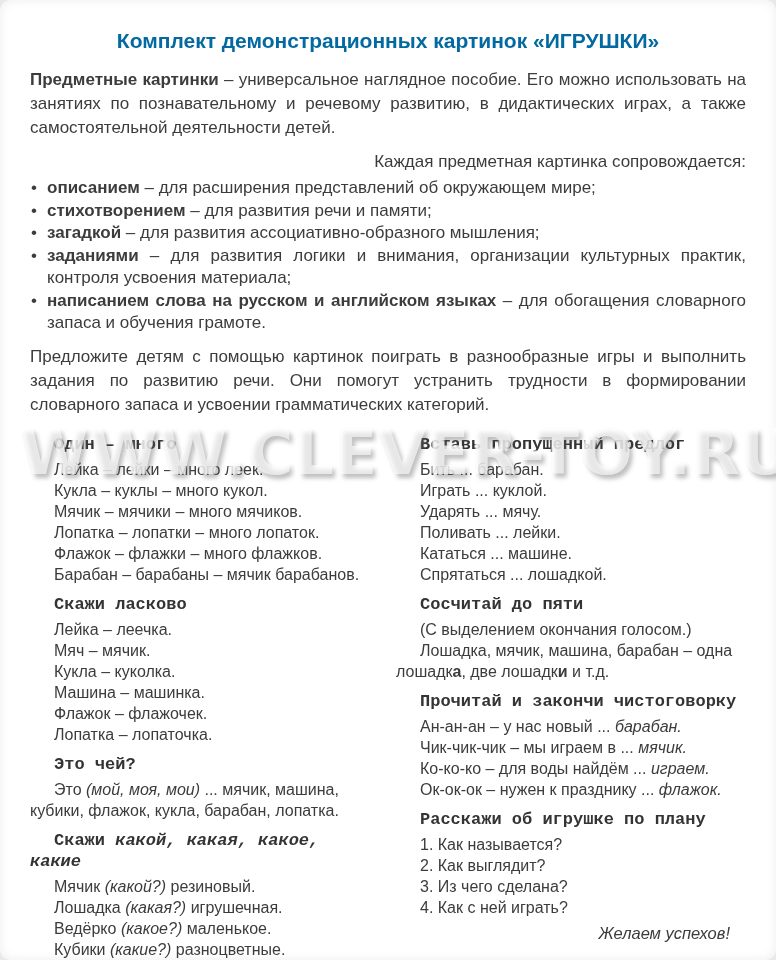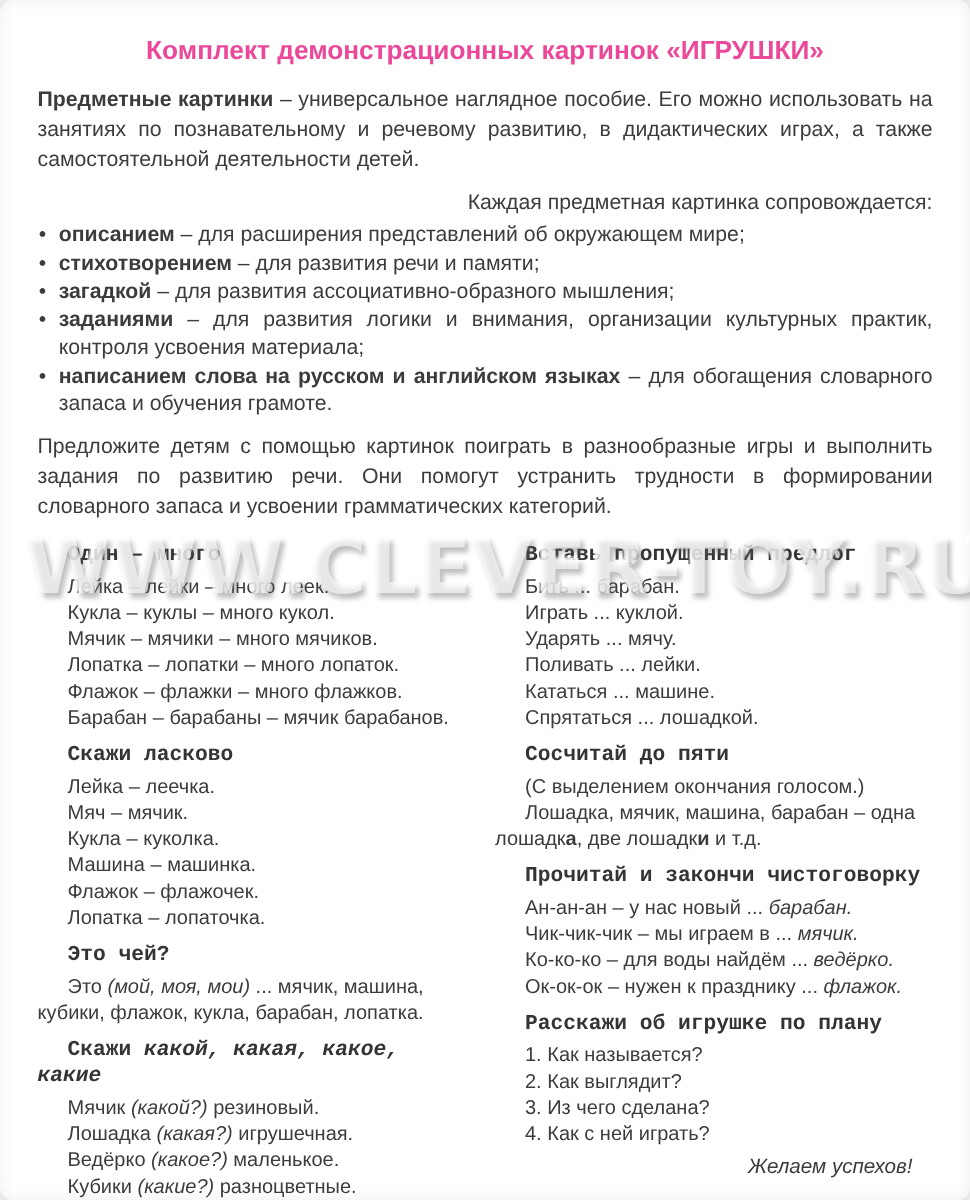--- a/index.html
+++ b/index.html
@@ -2,21 +2,21 @@
 <html><head>
 <meta charset="utf-8">
 <style>
   html,body{margin:0;padding:0;}
   body{background:#e9e9e9;font-family:"Liberation Sans","DejaVu Sans",sans-serif;}
   .page{
     position:relative;width:776px;height:960px;margin:0 auto;background:#ffffff;
     border-radius:10px;box-shadow:inset 0 0 12px rgba(0,0,0,.07);
     padding:24px 30px 0;box-sizing:border-box;color:#3c3c3c;overflow:hidden;
   }
-  h1.title{margin:4px 0 14px;font-size:21px;line-height:26px;text-align:center;color:#ec4899;font-weight:bold;}
+  h1.title{margin:4px 0 14px;font-size:21px;line-height:26px;text-align:center;color:#0369a1;font-weight:bold;}
   .intro p{margin:0 0 10px;font-size:17px;line-height:24px;text-align:justify;}
   .intro p.plain{text-align:right;margin-bottom:3px;}
   ul.bullets{list-style:none;margin:0 0 10px;padding:0;}
   ul.bullets li{position:relative;padding-left:17px;font-size:17px;line-height:22.5px;text-align:justify;}
   ul.bullets .marker{position:absolute;left:1px;top:0;}
   p.lead{margin:2px 0 8px;font-size:17px;line-height:24px;text-align:justify;}
   .columns{display:grid;grid-template-columns:348px 1fr;column-gap:18px;}
   .col h3{margin:9px 0 4px;font-size:17px;line-height:21px;text-indent:24px;color:#343434;font-weight:bold;font-family:Liberation Mono, monospace;}
   .col p{margin:0;font-size:16px;line-height:21px;text-indent:24px;}
   .col p.align-right{text-align:right;text-indent:0;margin-top:5px;padding-right:16px;font-size:16.5px;}
@@ -89,21 +89,21 @@
         <p><span class="s-r">Ударять ... мячу.</span></p>
         <p><span class="s-r">Поливать ... лейки.</span></p>
         <p><span class="s-r">Кататься ... машине.</span></p>
         <p><span class="s-r">Спрятаться ... лошадкой.</span></p>
         <h3><span class="s-b">Сосчитай до пяти</span></h3>
         <p><span class="s-r">(С выделением окончания голосом.)</span></p>
         <p><span class="s-r">Лошадка, мячик, машина, барабан – одна лошадк</span><span class="s-b">а</span><span class="s-r">, две лошадк</span><span class="s-b">и</span><span class="s-r"> и т.д.</span></p>
         <h3><span class="s-b">Прочитай и закончи чистоговорку</span></h3>
         <p><span class="s-r">Ан-ан-ан – у нас новый ... </span><span class="s-i">барабан.</span></p>
         <p><span class="s-r">Чик-чик-чик – мы играем в ... </span><span class="s-i">мячик.</span></p>
-        <p><span class="s-r">Ко-ко-ко – для воды найдём ... </span><span class="s-i">ведёрко.</span></p>
+        <p><span class="s-r">Ко-ко-ко – для воды найдём ... </span><span class="s-i">играем.</span></p>
         <p><span class="s-r">Ок-ок-ок – нужен к празднику ... </span><span class="s-i">флажок.</span></p>
         <h3><span class="s-b">Расскажи об игрушке по плану</span></h3>
         <p><span class="s-r">1. Как называется?</span></p>
         <p><span class="s-r">2. Как выглядит?</span></p>
         <p><span class="s-r">3. Из чего сделана?</span></p>
         <p><span class="s-r">4. Как с ней играть?</span></p>
         <p class="align-right"><span class="s-i">Желаем успехов!</span></p>
       </div>
   </div>
 </div>

